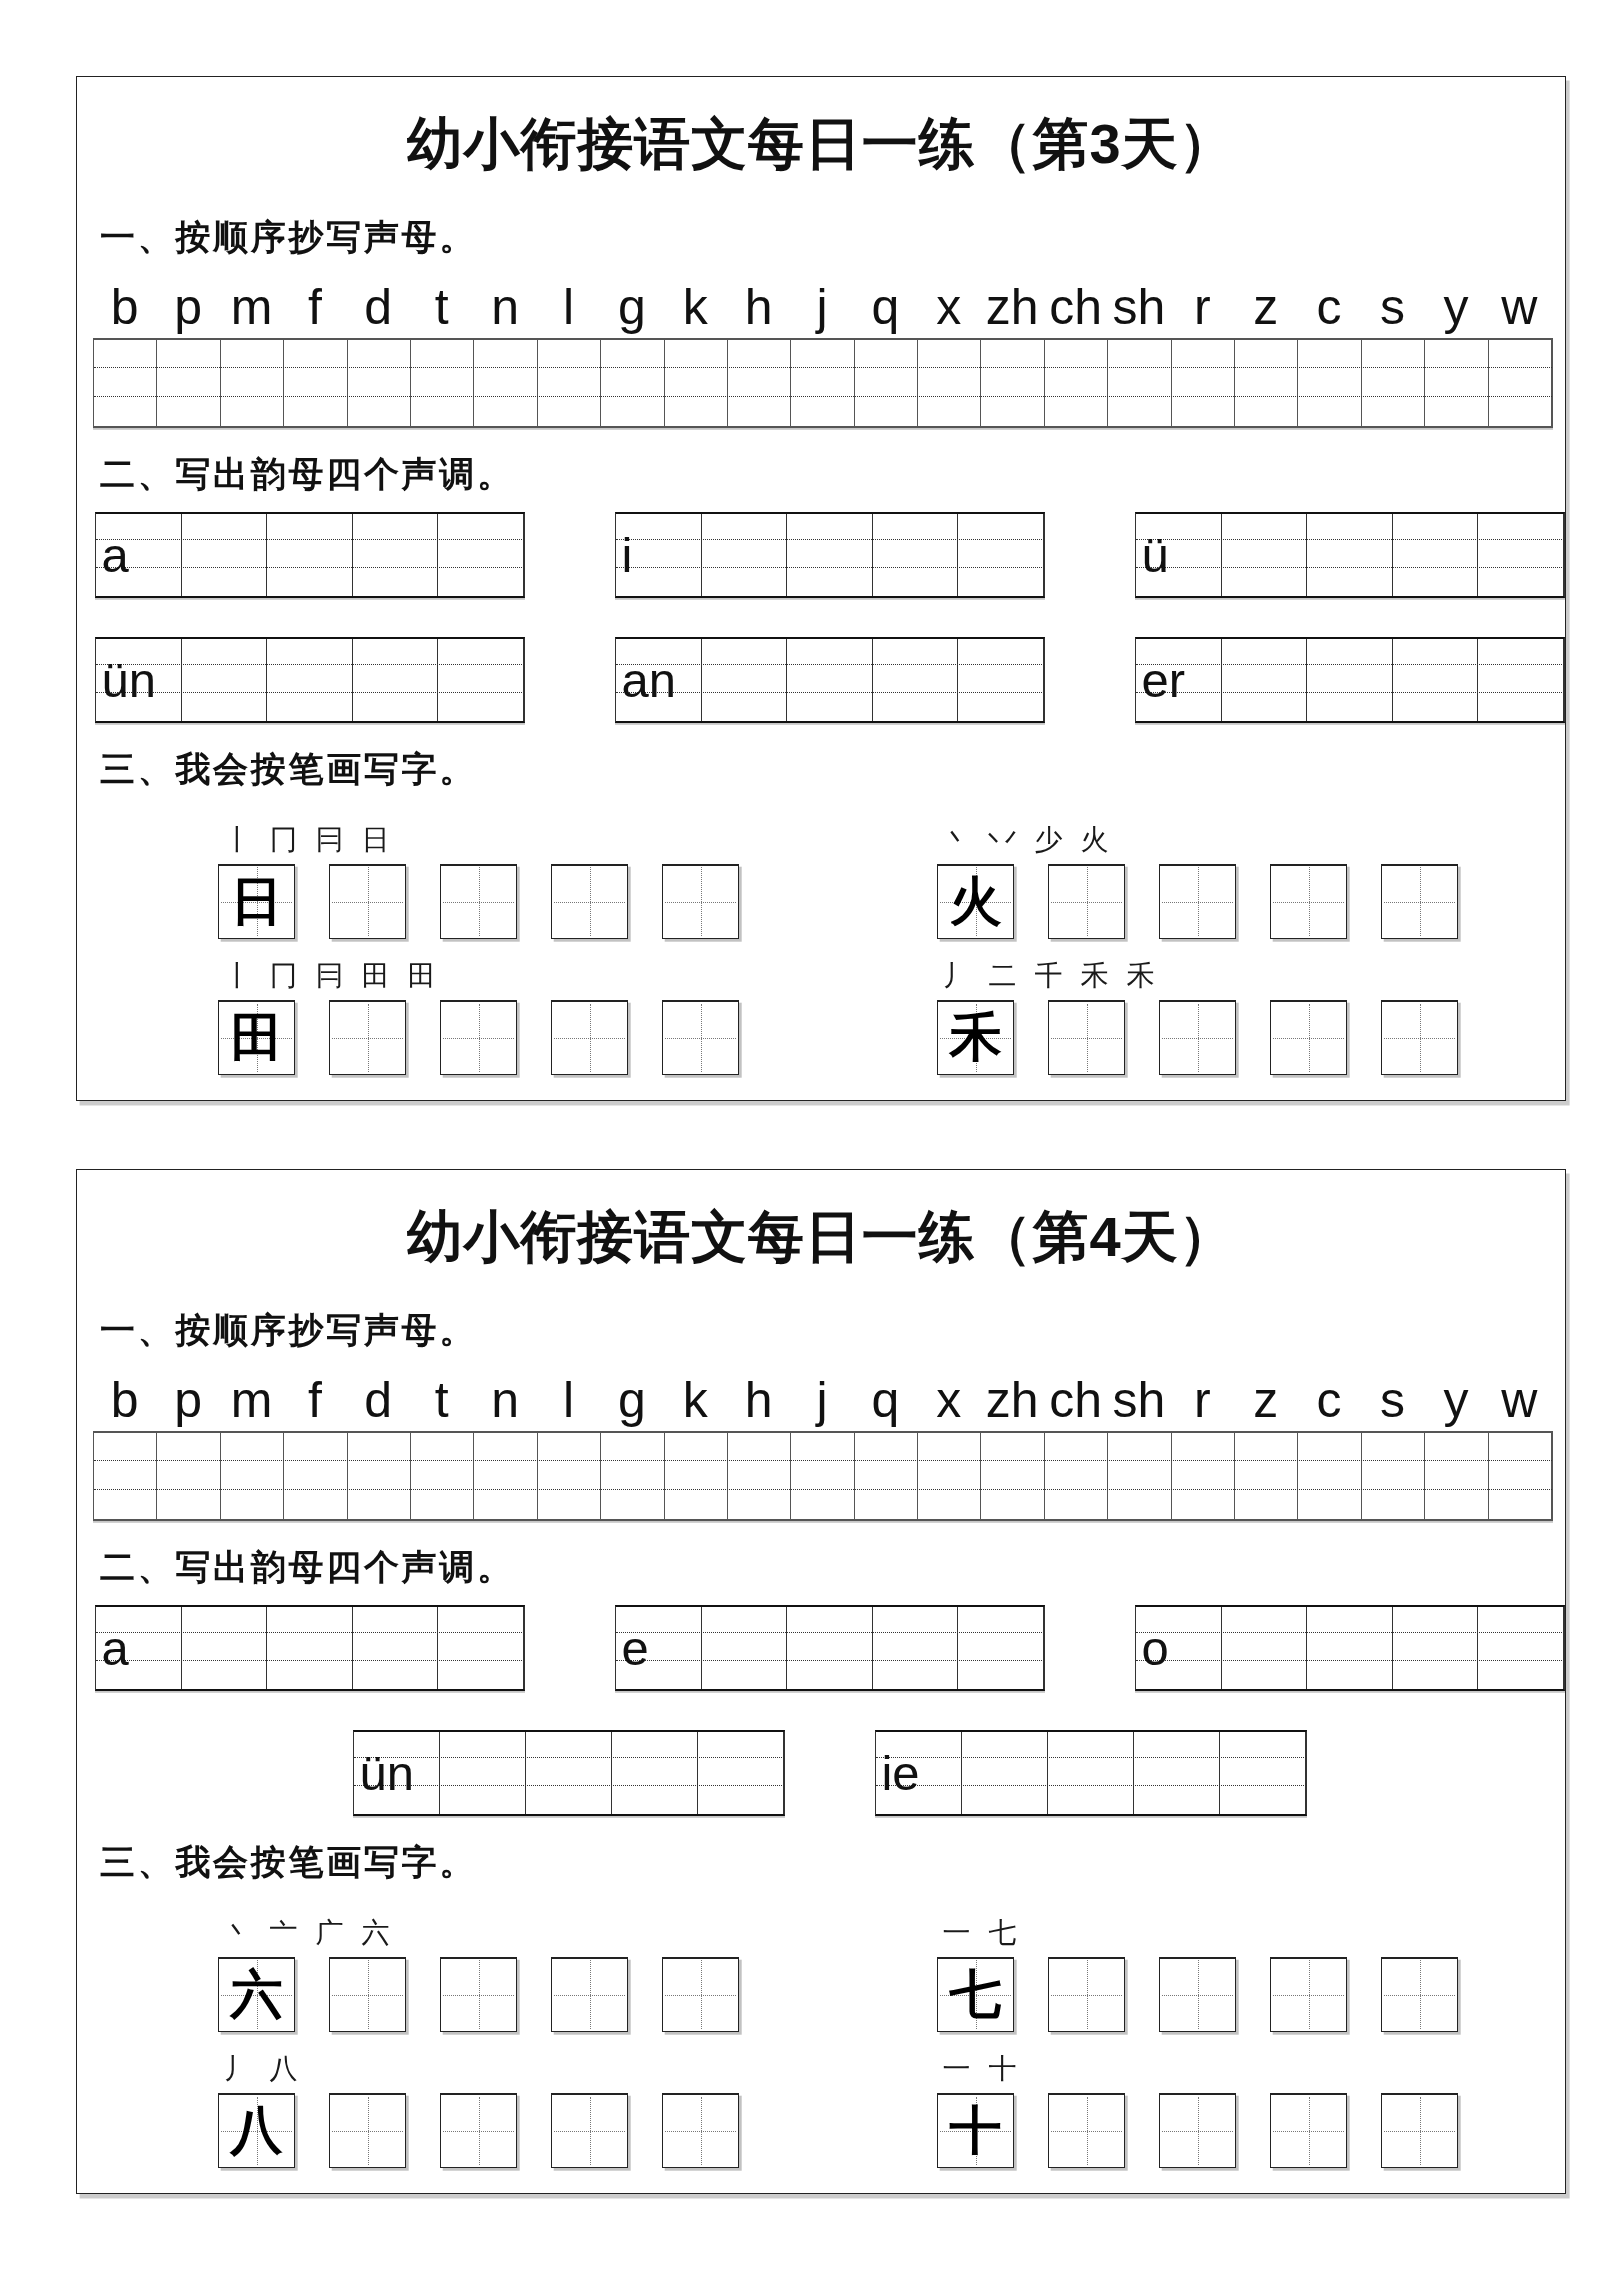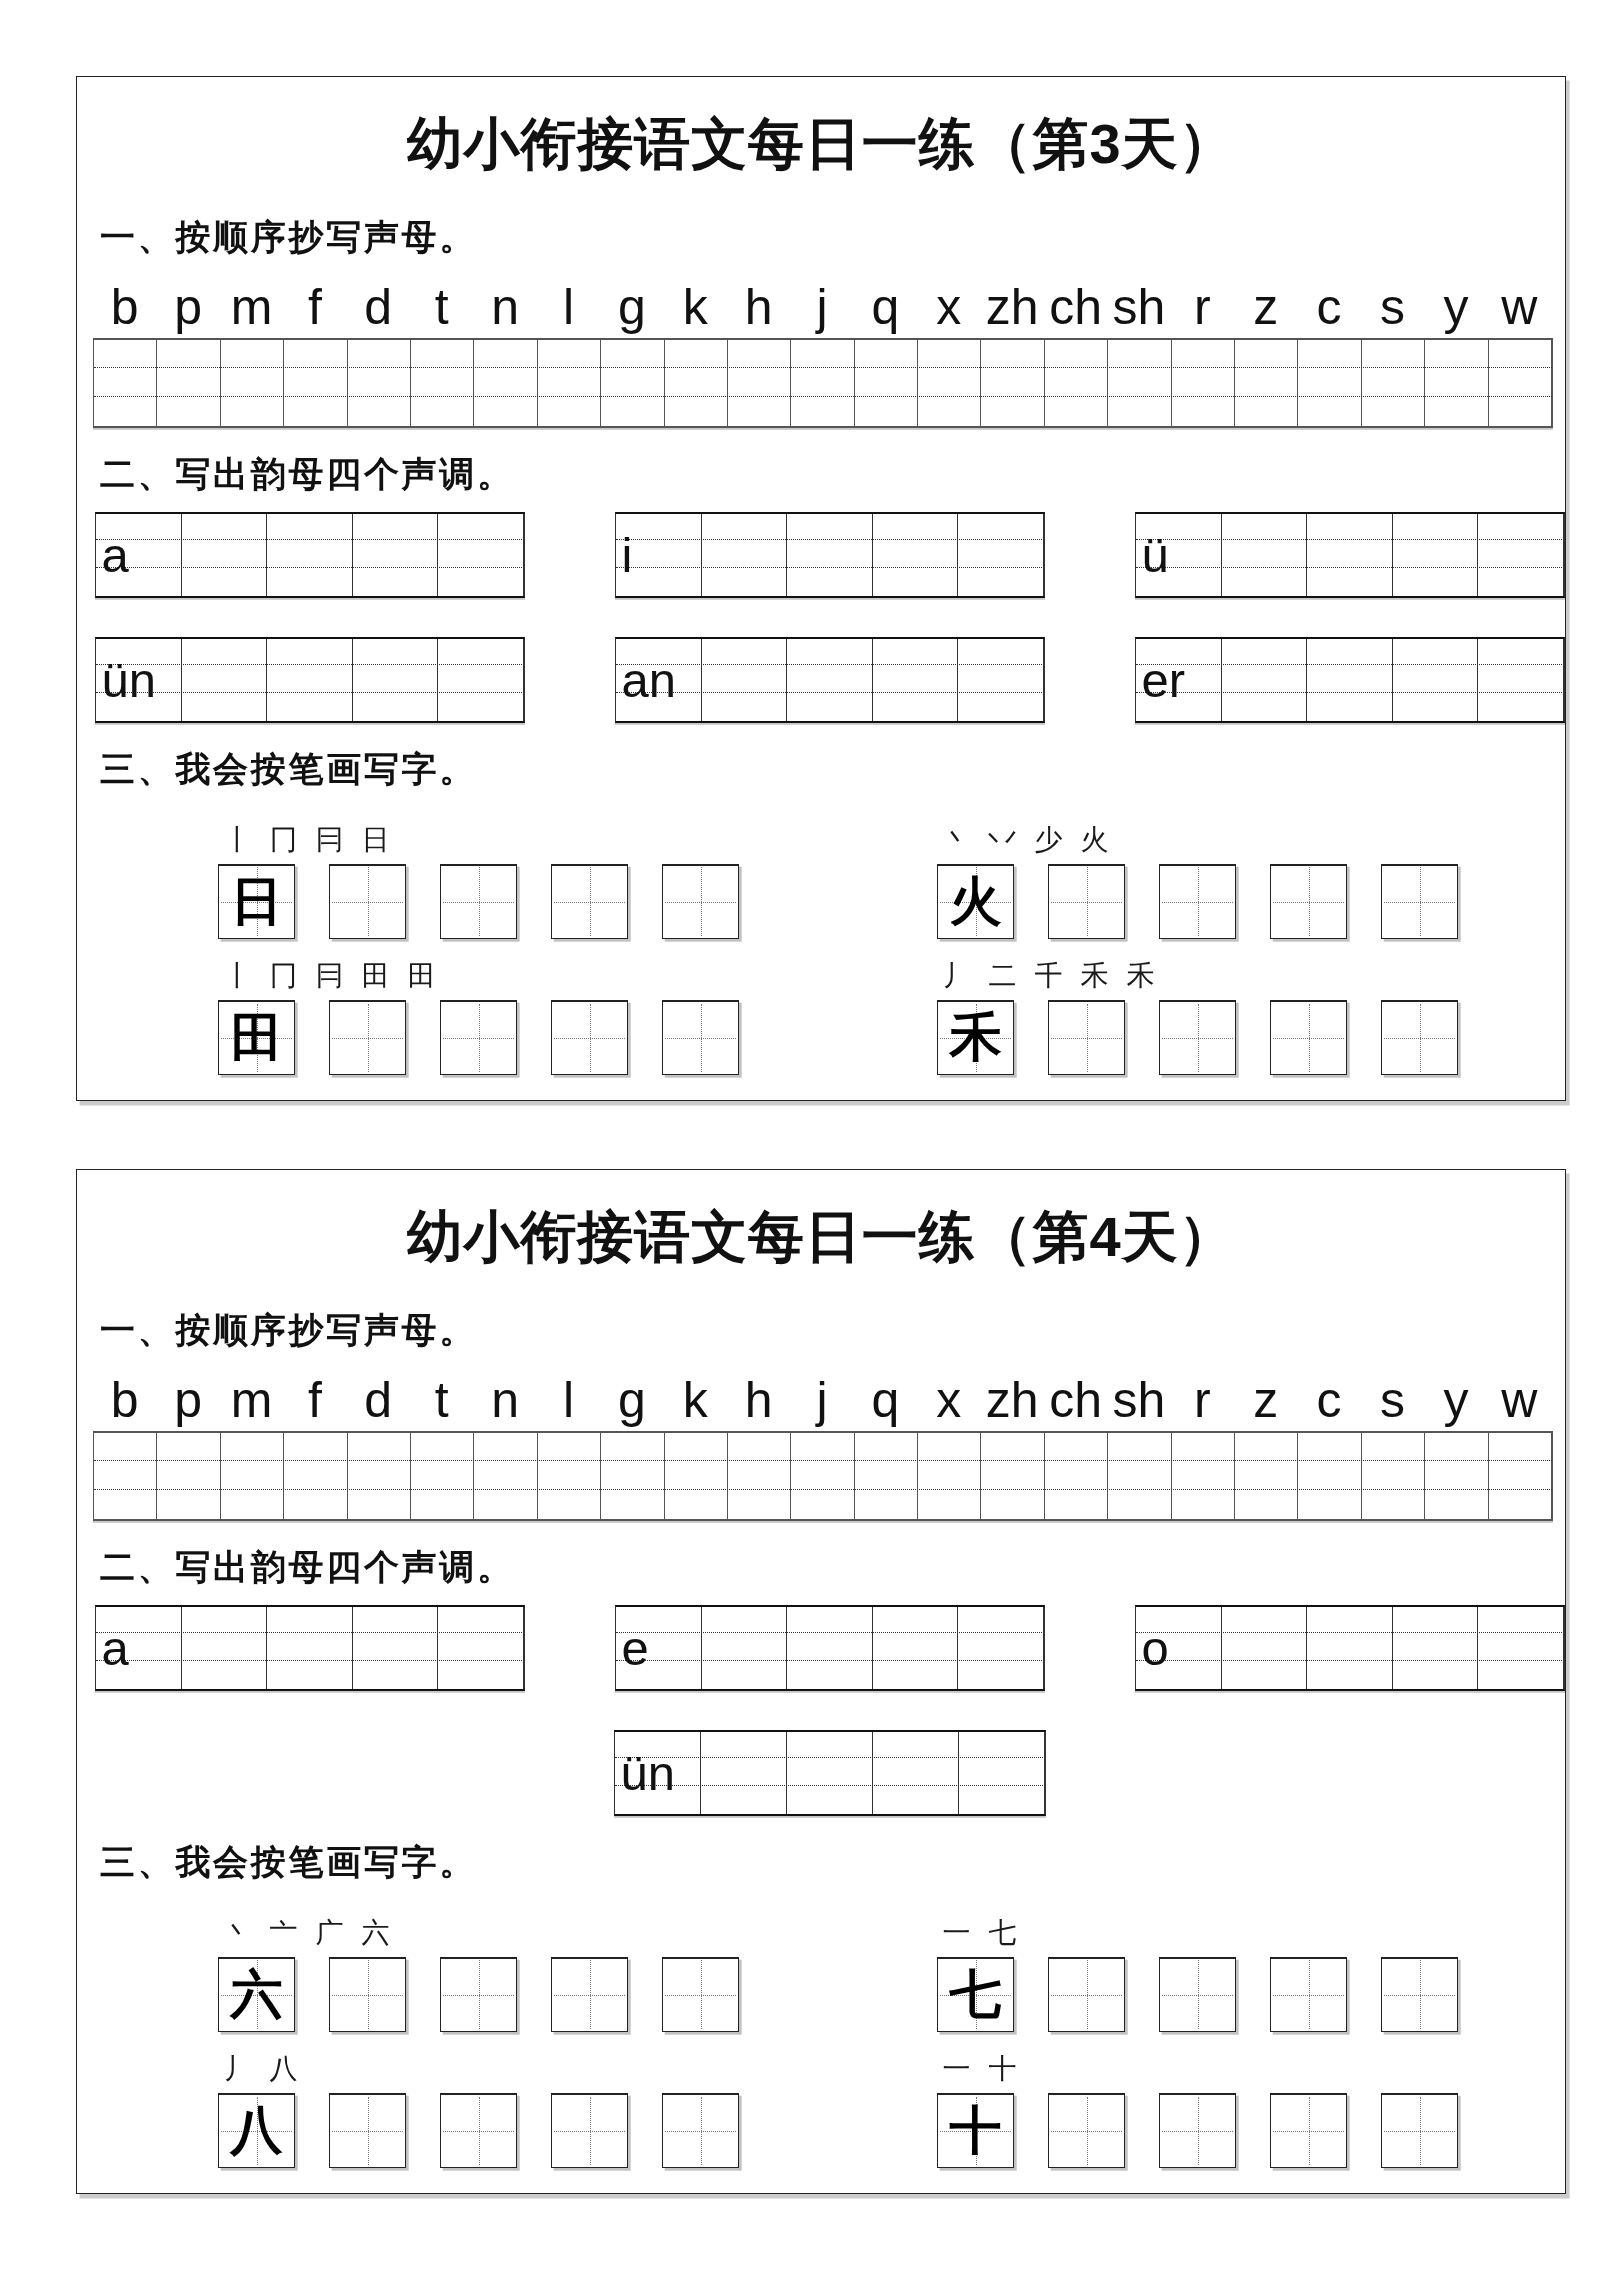--- a/index.html
+++ b/index.html
@@ -392,20 +392,31 @@
           <div class="fg-cell">
             <span class="final-label">ün</span>
           </div>
           <div class="fg-cell"></div>
           <div class="fg-cell"></div>
           <div class="fg-cell"></div>
           <div class="fg-cell"></div>
           <div class="dash-a"></div>
           <div class="dash-b"></div>
         </div>
+        <div class="final-grid">
+          <div class="fg-cell">
+            <span class="final-label">ie</span>
+          </div>
+          <div class="fg-cell"></div>
+          <div class="fg-cell"></div>
+          <div class="fg-cell"></div>
+          <div class="fg-cell"></div>
+          <div class="dash-a"></div>
+          <div class="dash-b"></div>
+        </div>
       </div>
       <div class="sec-heading h-3">三、我会按笔画写字。</div>
       <div class="stroke-row sr-1">
         <div class="char-group">
           <div class="stroke-hint">
             <span>丶</span>
             <span>亠</span>
             <span>广</span>
             <span>六</span>
           </div>

